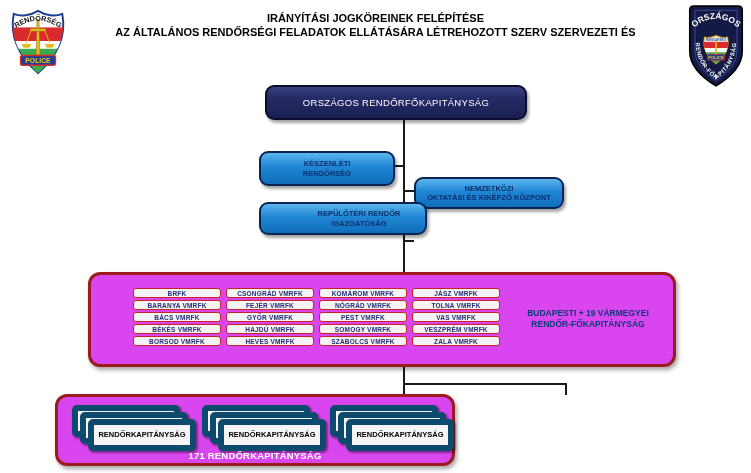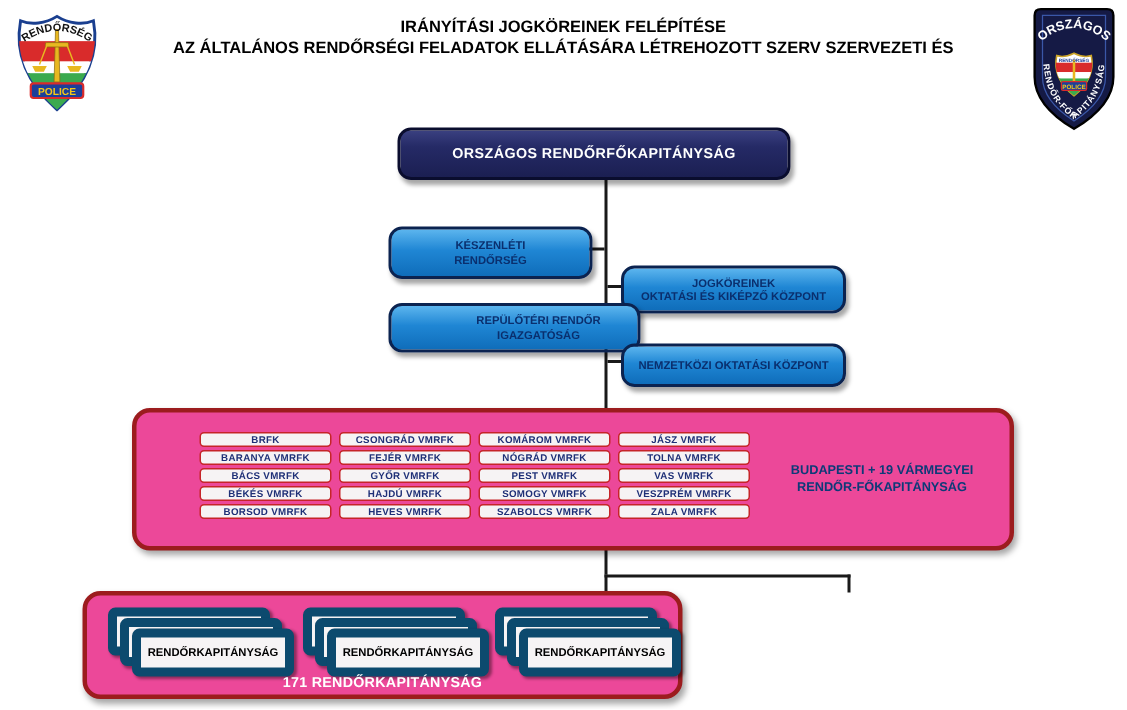--- a/index.html
+++ b/index.html
@@ -7,33 +7,33 @@
           font-family:"Liberation Sans",sans-serif;}
   .title{position:absolute;left:0;top:11px;width:100%;text-align:center;
          font-weight:bold;font-size:11px;line-height:14px;color:#000;}
   .pre{white-space:pre-line;}
   
   .cline{position:absolute;background:#1a1a1a;}
   
   .root-box{position:absolute;left:265px;top:85px;width:258px;height:31px;border-radius:9px;
             background:linear-gradient(180deg,#3a4080 0%,#252a66 35%,#1b1f52 100%);
             border:2px solid #0a0d2e;display:flex;align-items:center;justify-content:center;
-            color:#fff;font-weight:bold;font-size:9.5px;letter-spacing:.3px;box-shadow:2px 3px 3px rgba(0,0,0,.35);}
+            color:#fff;font-weight:normal;font-size:9.5px;letter-spacing:.3px;box-shadow:2px 3px 3px rgba(0,0,0,.35);}
   
   .bbox{position:absolute;border-radius:9px;border:2px solid #0b2350;
         background:linear-gradient(180deg,#5cb5ee 0%,#1f86d4 45%,#0f6dba 100%);
         display:flex;align-items:center;justify-content:center;text-align:center;
         color:#0a2f6e;font-weight:bold;font-size:7.5px;line-height:1.25;
         box-shadow:2px 3px 3px rgba(0,0,0,.35);}
   .bbox.keszenleti{left:259px;top:151px;width:132px;height:31px;}
   .bbox.oktatasi{left:414px;top:177px;width:146px;height:28px;}
   .bbox.repuloteri{left:259px;top:202px;width:132px;height:29px;padding-left:32px;}
   .bbox.nemzetkozi{left:414px;top:229px;width:146px;height:25px;}
   
-  .bluepanel{position:absolute;background:#ec4899;border:3px solid #9c1c1e;border-radius:12px;
+  .bluepanel{position:absolute;background:#d946ef;border:3px solid #9c1c1e;border-radius:12px;
              box-shadow:2px 3px 4px rgba(0,0,0,.35);}
   .county-panel{left:88px;top:272px;width:582px;height:89px;}
   .ps-panel{left:55px;top:394px;width:394px;height:66px;}
   .bp-panel{left:468px;top:394px;width:206px;height:66px;}
   
   .vmrfk-grid{position:absolute;left:42px;top:13px;display:flex;gap:5px;}
   .vmrfk-col{display:flex;flex-direction:column;gap:2px;}
   .vmrfk-box{width:86px;height:8px;background:#f6f3f4;border:1.5px solid #c62428;border-radius:3px;
              display:flex;align-items:center;justify-content:center;
              font-weight:bold;font-size:6.5px;color:#1f3077;letter-spacing:.2px;}
@@ -137,25 +137,24 @@
   <div class="cline" style="left:403px;top:383px;width:164px;height:2px;"></div>
   <div class="cline" style="left:403px;top:383px;width:2px;height:12px;"></div>
   <div class="cline" style="left:565px;top:383px;width:2px;height:12px;"></div>
 
   <div class="root-box">
     <span>ORSZÁGOS RENDŐRFŐKAPITÁNYSÁG</span>
   </div>
 
   <div class="bbox keszenleti pre">KÉSZENLÉTI
 RENDŐRSÉG</div>
-  <div class="bbox oktatasi pre">JOGKÖREINEK
+  <div class="bbox oktatasi pre">NEMZETKÖZI
 OKTATÁSI ÉS KIKÉPZŐ KÖZPONT</div>
   <div class="bbox repuloteri pre">REPÜLŐTÉRI RENDŐR
 IGAZGATÓSÁG</div>
-  <div class="bbox nemzetkozi pre">NEMZETKÖZI OKTATÁSI KÖZPONT</div>
 
   <div class="bluepanel county-panel">
     <div class="vmrfk-grid">
         <div class="vmrfk-col">
           <div class="vmrfk-box">BRFK</div>
           <div class="vmrfk-box">BARANYA VMRFK</div>
           <div class="vmrfk-box">BÁCS VMRFK</div>
           <div class="vmrfk-box">BÉKÉS VMRFK</div>
           <div class="vmrfk-box">BORSOD VMRFK</div>
         </div>

